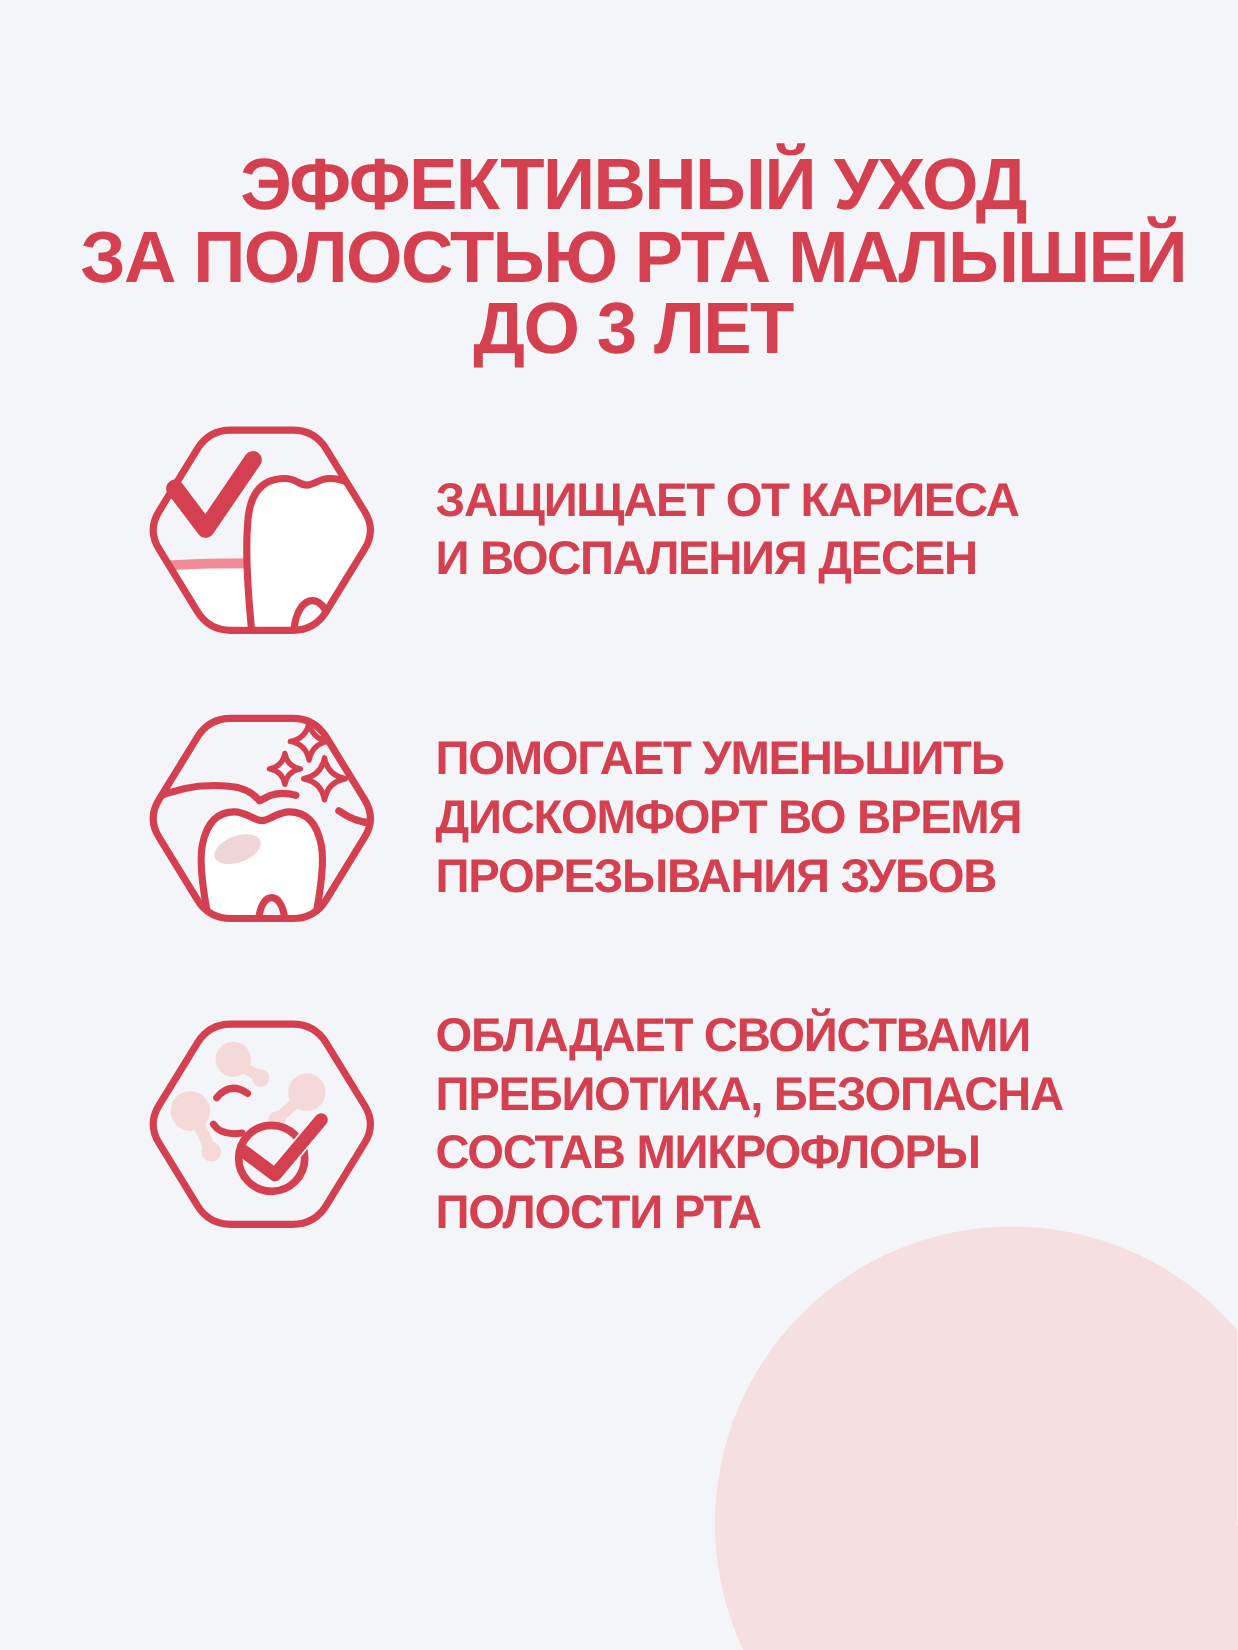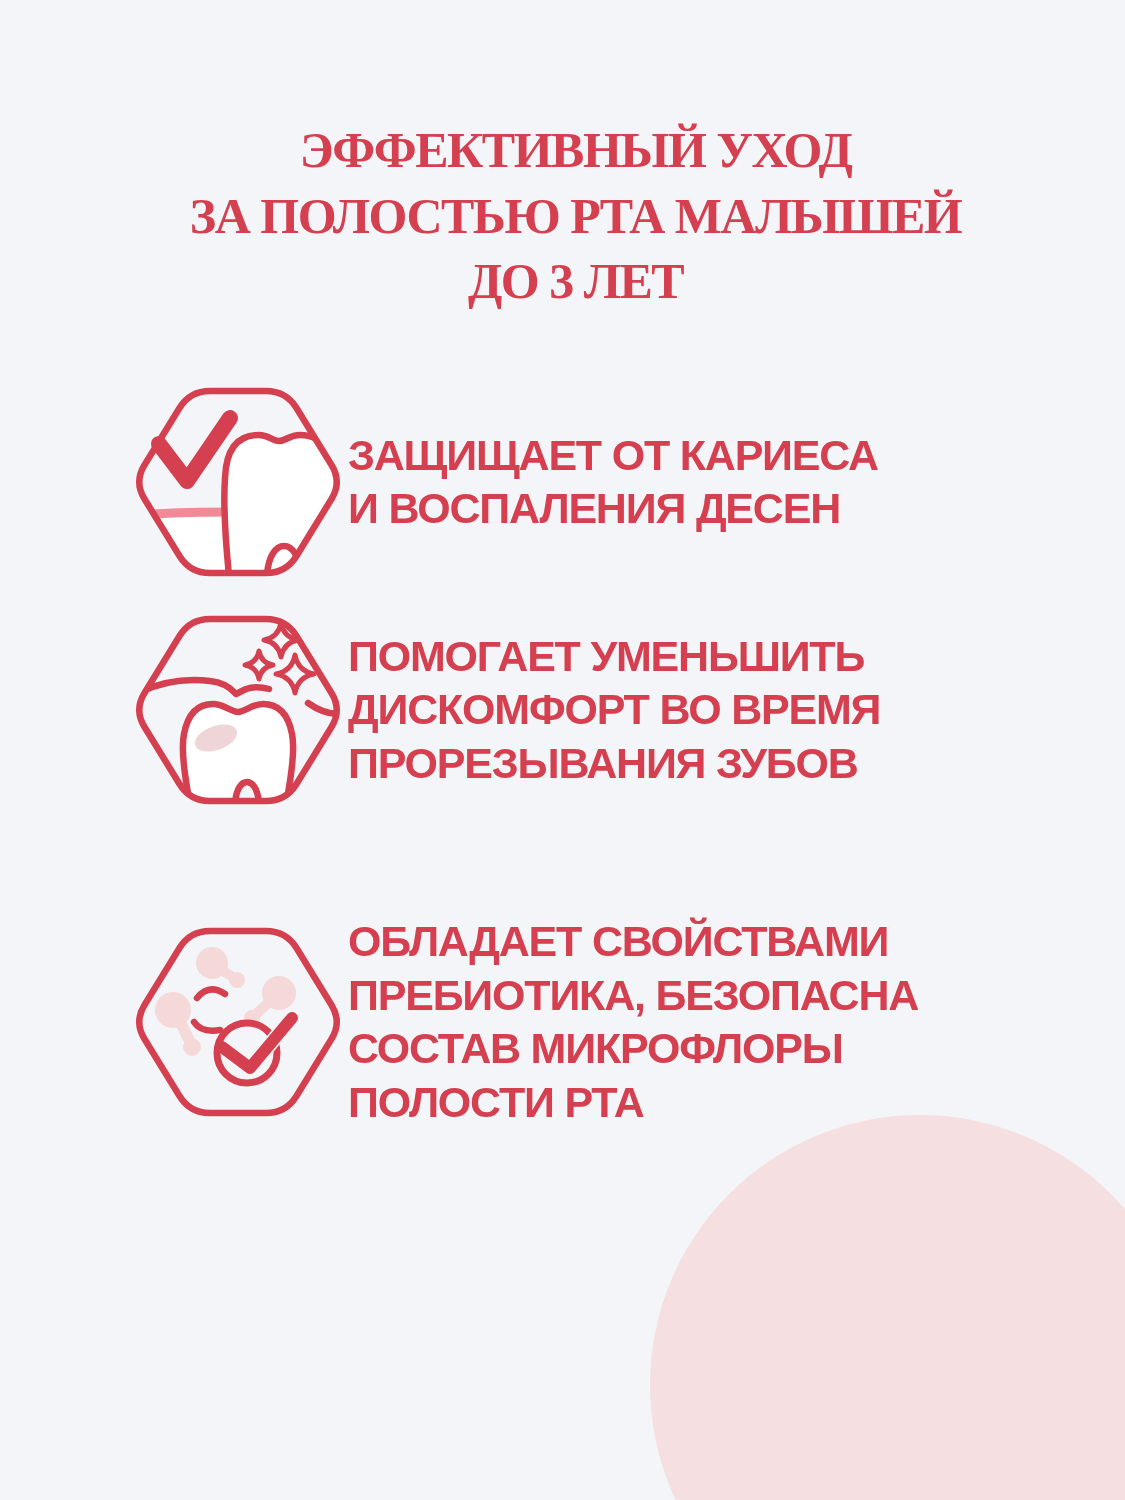--- a/index.html
+++ b/index.html
@@ -15,28 +15,28 @@
   .canvas{
     position:relative;width:1125px;height:1500px;overflow:hidden;
     background:var(--bg);
     font-family:"Liberation Sans","DejaVu Sans",sans-serif;
   }
   .decor-circle{
     position:absolute;left:650px;top:1115px;width:540px;height:540px;
     border-radius:50%;background:var(--circle);
   }
   .title{
-    position:absolute;top:118px;left:26px;right:0;margin:0;
-    text-align:center;font-size:50px;line-height:65.5px;font-weight:bold;
-    color:var(--accent);letter-spacing:-1.5px;white-space:pre-line;font-family:Liberation Serif, serif;
+    position:absolute;top:118px;left:26px;right:0;margin:17px;
+    text-align:center;font-size:66px;line-height:65.5px;font-weight:bold;
+    color:var(--accent);letter-spacing:-1.5px;white-space:pre-line;
   }
   .row{
-    position:absolute;left:128px;display:flex;align-items:center;
+    position:absolute;left:128px;display:flex;align-items:center;gap:48px;
   }
-  .row-1{top:380px}.row-2{top:608px}.row-3{top:915px}.row-4{top:1178px}
+  .row-1{top:380px}.row-2{top:642px}.row-3{top:915px}.row-4{top:1178px}
   .row-4 .icon{margin-left:10px;margin-right:-10px}
   .icon{flex:0 0 auto;display:block}
   .benefit-text{
     margin:0;font-size:43px;line-height:53.5px;font-weight:bold;
     color:var(--accent);letter-spacing:-1.2px;white-space:pre-line;
   }
   
   .sa{stroke:var(--accent);fill:none;stroke-linecap:round;stroke-linejoin:round}
   .w4{stroke-width:4}.w5{stroke-width:5}.w6{stroke-width:6.5}.w7{stroke-width:7}
   .w12{stroke-width:12}.w16{stroke-width:16}

